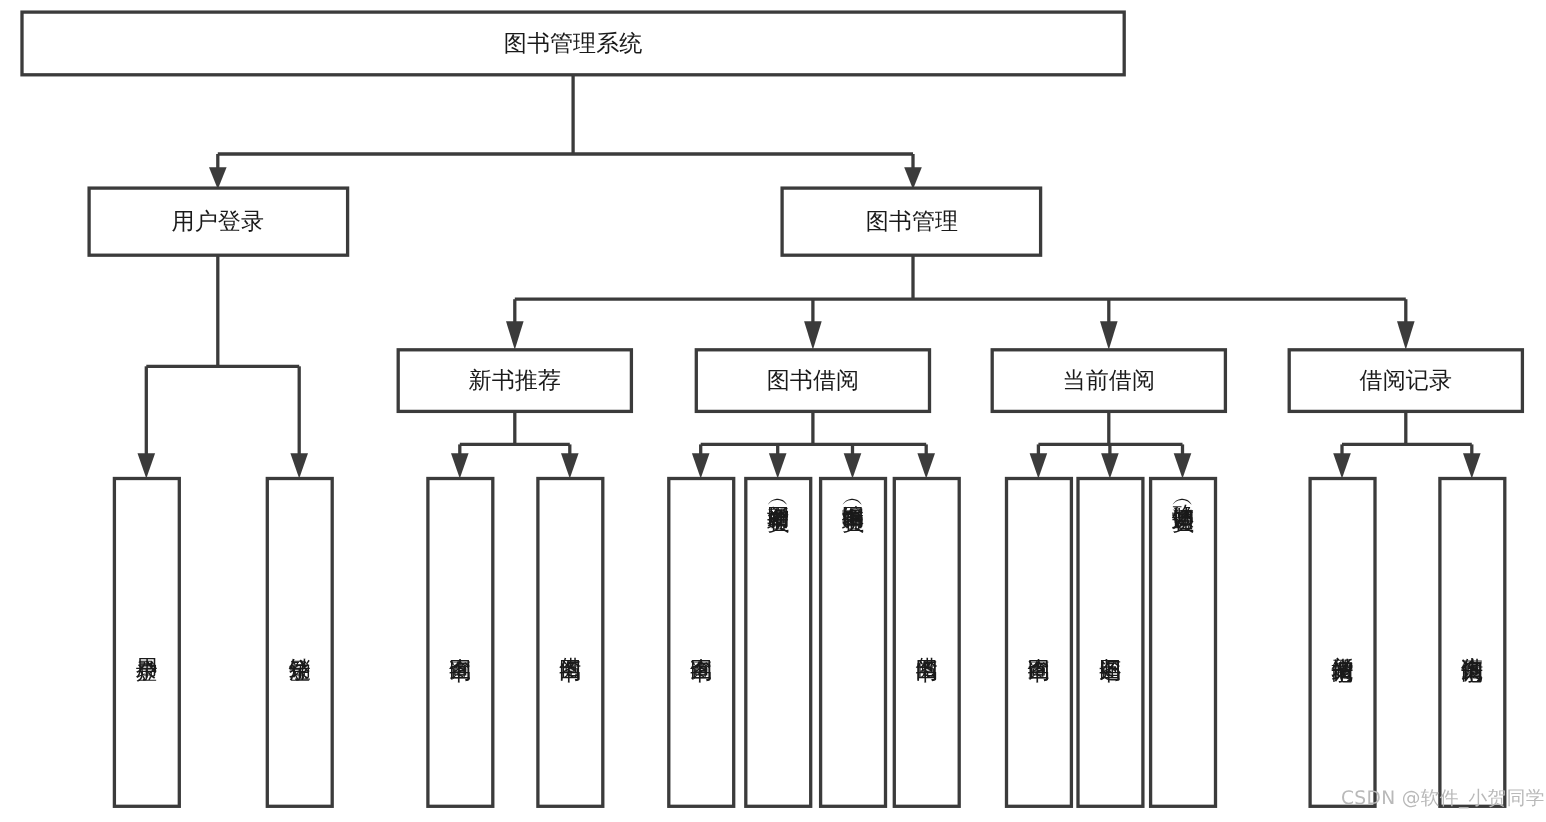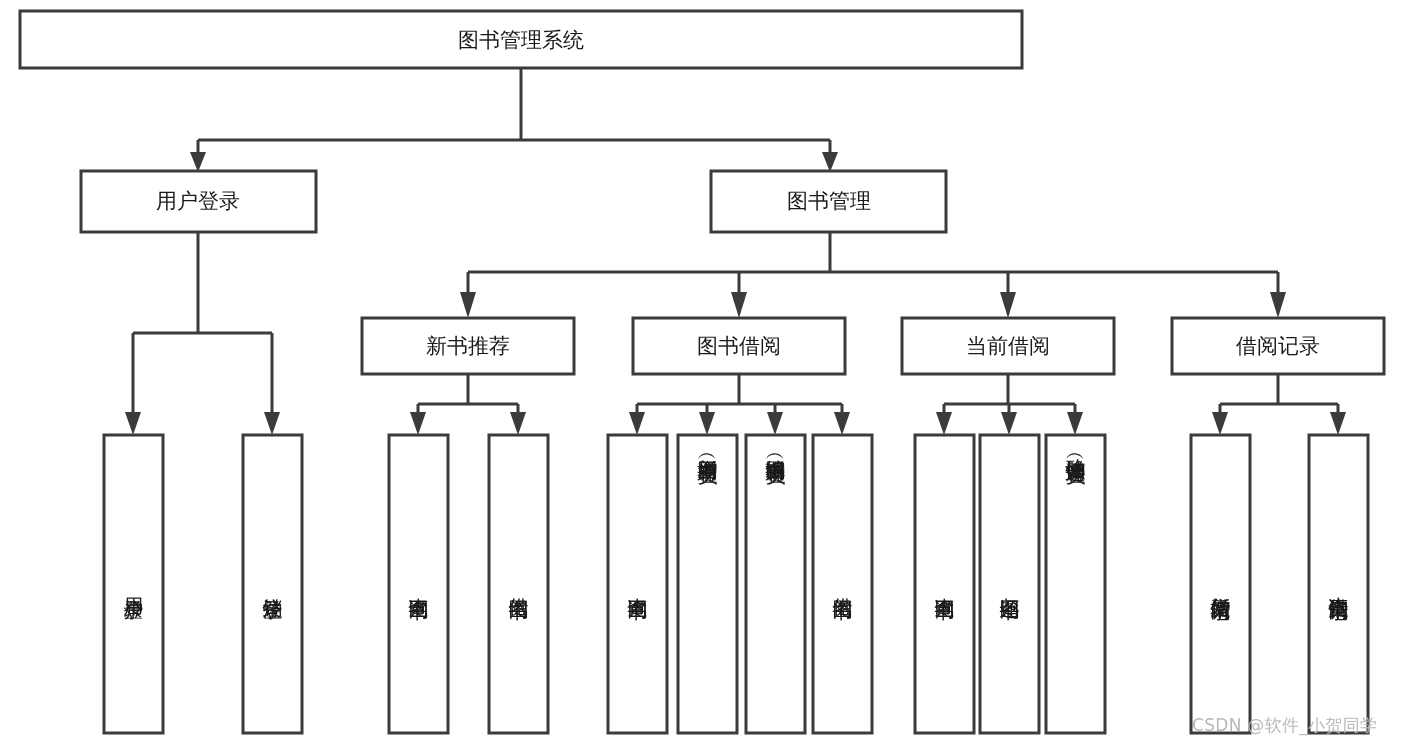--- a/index.html
+++ b/index.html
@@ -68,20 +68,21 @@
   }
   .watermark {
     position: absolute;
     left: 1192px;
     top: 714px;
     font-family: "DejaVu Sans", "Liberation Sans", sans-serif;
     font-size: 17px;
     color: #b9b9b9;
     white-space: nowrap;
     letter-spacing: 0.3px;
+    padding-left: 27px;
   }
 </style>
 </head>
 <body>
 
 <div id="diagram-root">
 
   <svg class="diagram-svg" viewBox="0 0 1405 747" xmlns="http://www.w3.org/2000/svg">
 
     <g>

